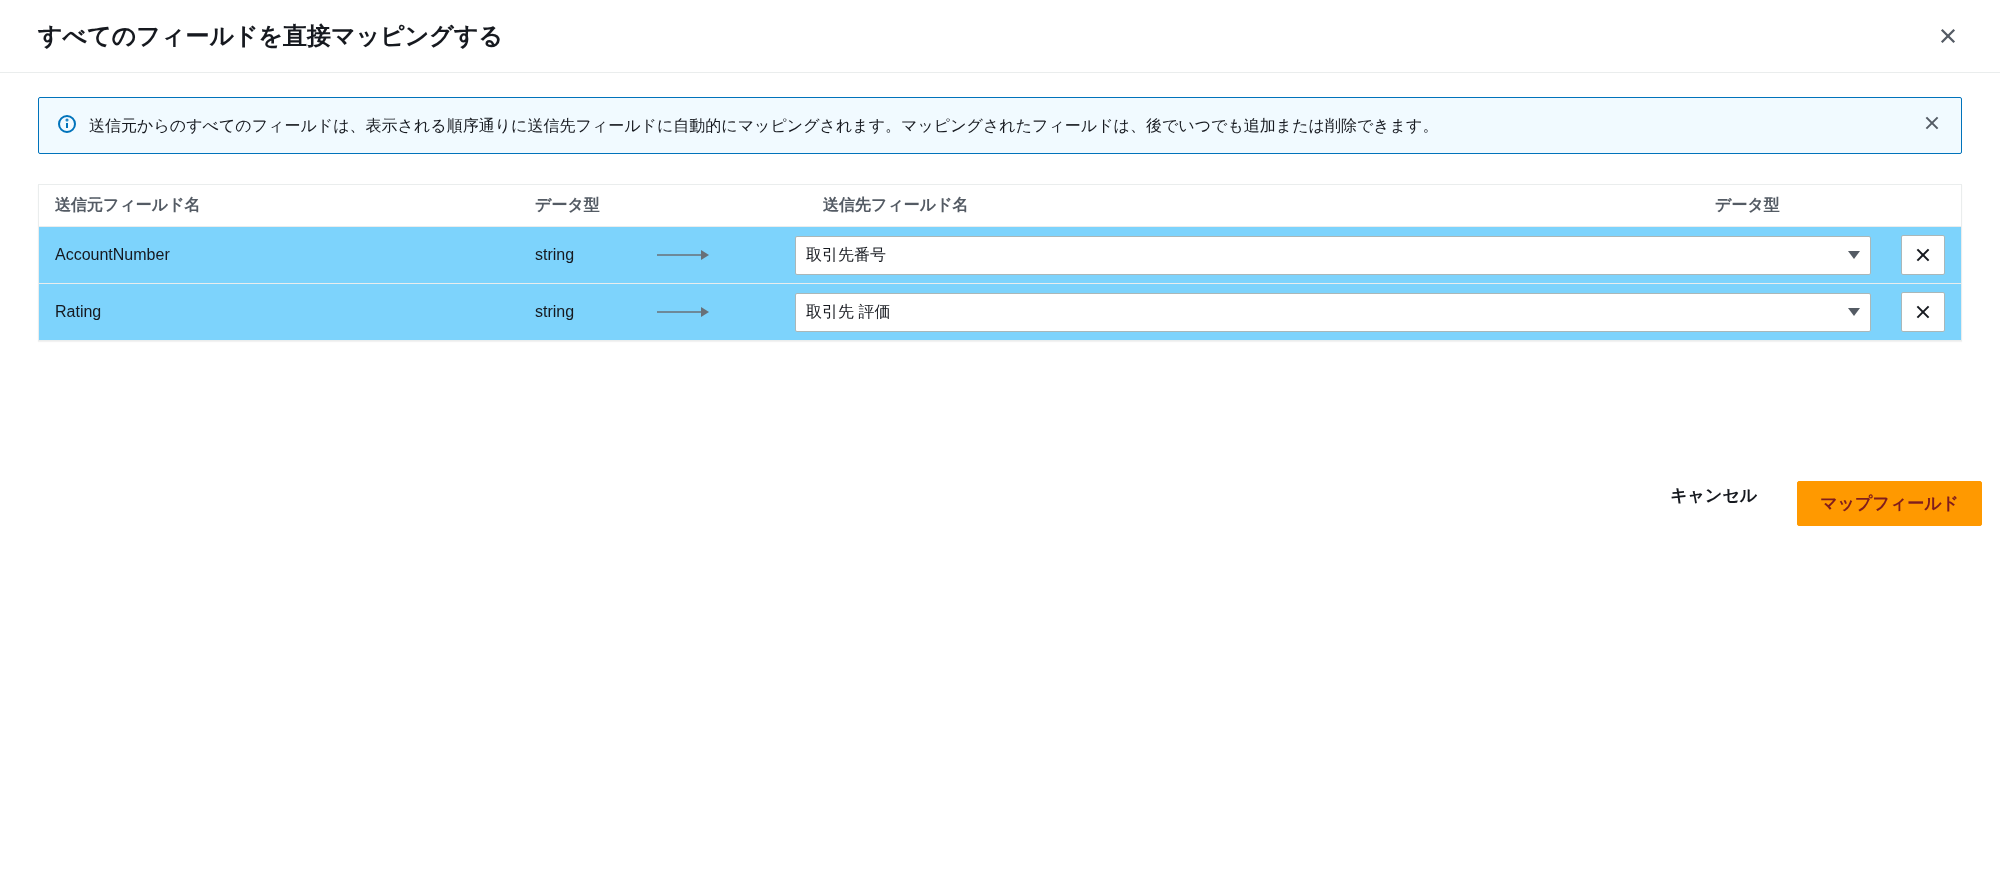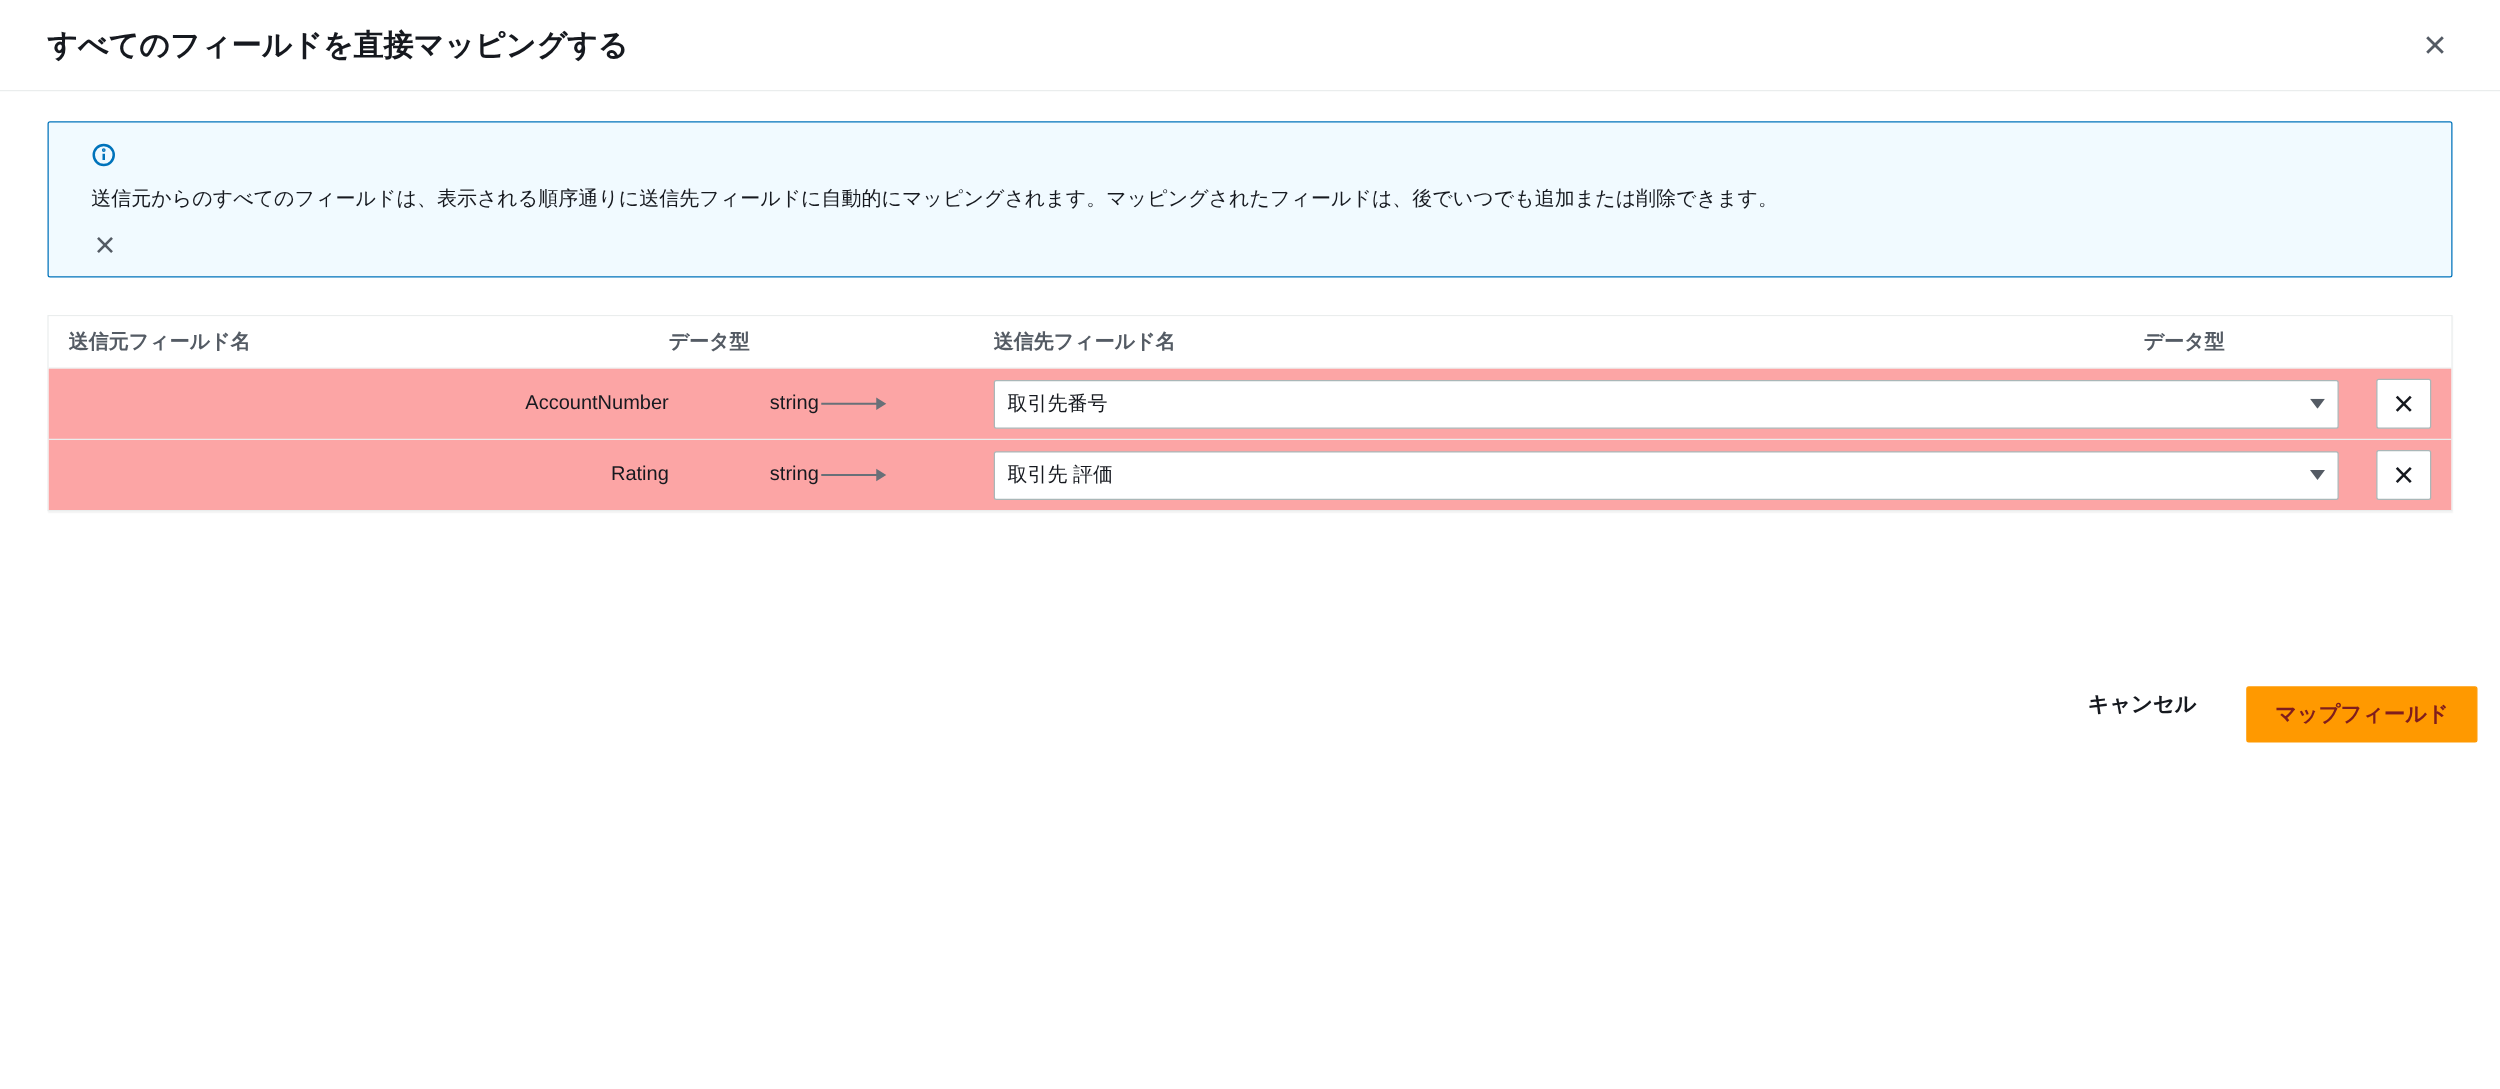--- a/index.html
+++ b/index.html
@@ -37,25 +37,24 @@
   align-items: center;
   justify-content: center;
 }
 .dialog-body {
   padding: 24px 38px 0 38px;
 }
 .info-banner {
   border: 1px solid #0073bb;
   background: #f1faff;
   border-radius: 2px;
-  padding: 14px 34px;
+  padding: 14px 18px;
   display: flex;
   align-items: flex-start;
   gap: 12px;
-  flex-direction: column;
 }
 .info-icon-wrap {
   flex: 0 0 auto;
   padding-top: 2px;
   color: #0073bb;
 }
 .info-text {
   flex: 1 1 auto;
   font-size: 16px;
   line-height: 1.7;
@@ -95,32 +94,31 @@
   padding: 10px 16px;
   border-bottom: 1px solid #eaeded;
   color: #545b64;
   font-weight: 700;
   font-size: 16px;
   align-items: center;
 }
 .col-src-name { flex: 0 0 480px; padding-left: 0; }
 .col-src-type { flex: 0 0 120px; text-align: left; }
 .col-arrow    { flex: 0 0 140px; }
-.col-dst-name { flex: 1 1 auto; }
+.col-dst-name { flex: 1 1 auto; margin-left: 28px; }
 .col-dst-type { flex: 0 0 140px; text-align: left; }
 .col-remove   { flex: 0 0 90px; }
 
 .table-row {
   display: flex;
   align-items: center;
   padding: 8px 16px;
   border-bottom: 1px solid #eaeded;
-  background: #fca5a5;
+  background: #7dd3fc;
   min-height: 54px;
-  text-align: right;
 }
 .table-row:last-child { border-bottom: none; }
 .cell { font-size: 16px; color: #16191f; }
 .cell.src-name { flex: 0 0 480px; }
 .cell.src-type { flex: 0 0 120px; }
 .cell.arrow    { flex: 0 0 140px; color: #687078; display:flex; align-items:center; }
 .cell.dst      { flex: 1 1 auto; display:flex; align-items:center; gap: 24px; }
 .cell.remove   { flex: 0 0 74px; display:flex; justify-content:flex-end; }
 
 .dropdown {

